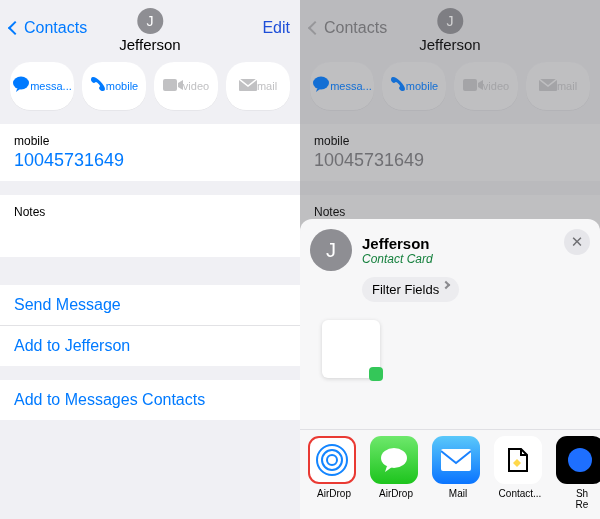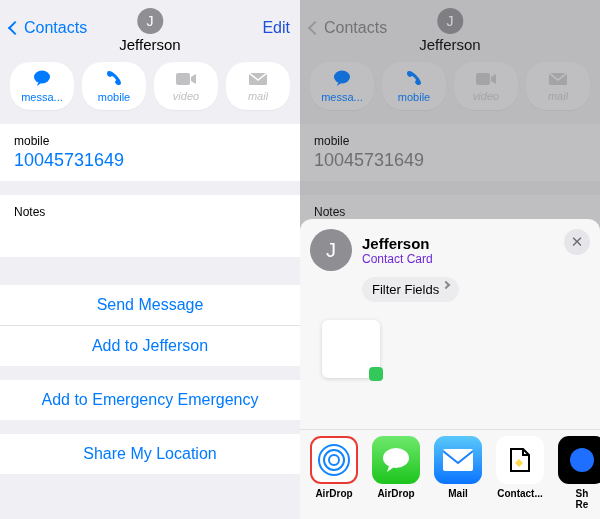--- a/index.html
+++ b/index.html
@@ -12,50 +12,50 @@
   .nav-back { color: #007aff; display: flex; align-items: center; font-size: 16px; cursor: pointer; }
   .chevron-l { width: 10px; height: 10px; border-left: 2.5px solid currentColor; border-bottom: 2.5px solid currentColor; transform: rotate(45deg); margin-right: 4px; }
   .chevron-r { width: 6px; height: 6px; border-right: 2px solid #8a8a8e; border-top: 2px solid #8a8a8e; transform: rotate(45deg); margin-left:4px;}
   .nav-name { text-align:center; display: flex; flex-direction: column; align-items: center; gap: 2px; position:absolute; left:50%; transform:translateX(-50%); top:8px;}
   .avatar { width: 26px; height: 26px; border-radius: 50%; background: #8e8e93; color: #fff; display: flex; align-items: center; justify-content: center; font-size: 14px; }
   .nav-title { font-size: 15px; color:#000; }
   .nav-edit { color: #1d4ed8; font-size: 16px; cursor: pointer; }
   .gray .nav-back, .gray .nav-edit { color:#7f7f82; }
   .gray .chevron-l{ opacity:.5;}
   .quick-row { display: flex; gap: 8px; padding: 6px 10px 14px; }
-  .qb { flex: 1; background: #fff; border-radius: 20px; height: 48px; display: flex; flex-direction: column; align-items: center; justify-content: center; font-size: 11px; cursor:pointer; box-shadow: 0 0.5px 0 rgba(0,0,0,.08);}
+  .qb { flex: 1; background: #fff; border-radius: 20px; height: 48px; display: flex; flex-direction: row; align-items: center; justify-content: center; font-size: 11px; cursor:pointer; box-shadow: 0 0.5px 0 rgba(0,0,0,.08);}
   .qb.active { color: #007aff; }
-  .qb.inactive { color: #c1c1c3; font-style: italic; }
+  .qb.inactive { color: #c1c1c3; }
   .gray .qb{ background:#e4e4e6; }
   .qb .ic { font-size: 17px; line-height: 17px; margin-bottom:2px;}
   .card { background:#fff; margin: 0 0 14px; padding: 10px 14px; }
   .gray .card{ background:#e4e4e6; }
   .card-label{ font-size:12px; color:#000; margin-bottom:2px;}
   .card-value{ font-size:18px; color:#007aff; }
   .gray .card-value{ color:#7a7a7e;}
   .notes{ height:62px; }
   .list{ background:#fff; }
-  .row{ padding: 11px 14px; font-size:16px; color:#007aff; border-bottom:1px solid #e2e2e5; cursor:pointer; position:relative;text-align:center;}
+  .row{ padding: 11px 14px; font-size:16px; color:#007aff; border-bottom:1px solid #e2e2e5; cursor:pointer; position:relative;}
   .row:last-child{ border-bottom:none;}
   .gap{ height:14px;}
   .hl{ outline:2px solid #e93a33; outline-offset:-2px; }
   .hl-in{ position:absolute; border:2px solid #e93a33; pointer-events:none;}
 
   
   .sheet{ position:absolute; left:0; right:0; bottom:0; height:300px; background:#f7f7f8; border-radius:12px 12px 0 0; padding:10px 10px 0; }
   .sheet-top{ display:flex; align-items:center; gap:10px; position:relative;}
   .sheet-avatar{ width:42px; height:42px; border-radius:50%; background:#8e8e93; color:#fff; display:flex; align-items:center; justify-content:center; font-size:20px;}
   .sheet-name{ font-weight:600; font-size:15px;}
-  .sheet-sub{ font-size:12px; color:#6d28d9;}
+  .sheet-sub{ font-size:12px; color:#15803d;font-style:italic;}
   .sheet-close{ position:absolute; right:0; top:0; width:26px; height:26px; border-radius:50%; background:#e6e6ea; color:#6f6f73; display:flex; align-items:center; justify-content:center; font-size:15px; cursor:pointer;}
   .filter-btn{ margin-top:6px; display:inline-flex; align-items:flex-start; background:#ececef; color:#000; font-size:13px; padding:5px 10px; border-radius:14px; cursor:pointer; margin-left:52px;}
   .thumb{ margin:18px 0 0 12px; width:58px; height:58px; background:#fff; border-radius:6px; box-shadow:0 1px 4px rgba(0,0,0,.15); position:relative;}
   .thumb::after{ content:""; position:absolute; right:-3px; bottom:-3px; width:14px; height:14px; background:#34c759; border-radius:4px;}
   .apps{ position:absolute; left:0; right:0; bottom:0; height:90px; display:flex; padding: 6px 8px 6px; gap:10px; border-top:1px solid #e0e0e4; background:#f7f7f8;}
-  .app{ width:52px; display:flex; flex-direction:column; align-items:center; font-size:10px; color:#000; cursor:pointer; flex:0 0 52px;font-weight:bold;}
+  .app{ width:52px; display:flex; flex-direction:column; font-size:10px; color:#000; cursor:pointer; flex:0 0 52px;}
   .app-ic{ width:48px; height:48px; border-radius:11px; margin-bottom:4px; display:flex; align-items:center; justify-content:center; color:#fff; font-size:25px;}
   .app-airdrop{ background:#fff; }
   .app-msg{ background:linear-gradient(#6ee86c,#1dc41d); }
   .app-mail{ background:linear-gradient(#5ac8fa,#0a74ff); }
   .app-doc{ background:#fff;}
   .app-sh{ background:#000;}
   .airdrop-svg circle{fill:none; stroke:#1385ff;}
   .ellipsis{ white-space:nowrap; overflow:hidden; text-overflow:ellipsis; max-width:100%; text-align:center;}
 </style>
 </head>
@@ -113,26 +113,23 @@
     <div class="card-label">Notes</div>
   </div>
 
   <div class="gap"></div>
   <div class="list" id="lrows1">
       <div class="row">Send Message</div>
       <div class="row">Add to Jefferson</div>
     </div>
   <div class="gap"></div>
   <div class="list" id="lrows2">
-      <div class="row">Add to Emergency Emergency</div>
-    </div>
-  <div class="gap"></div>
-  <div class="list" id="lrows3">
-      <div class="row">Share My Location</div>
-    </div>
+      <div class="row">Add to Messages Contacts</div>
+    </div>
+  <div class="gap"></div>
   <div class="gap"></div>
 
 </div>
 
 <div class="pane pane-r gray">
   <div class="nav">
     <div class="nav-back">
       <span class="chevron-l"></span>
       <span>Contacts</span>
     </div>

